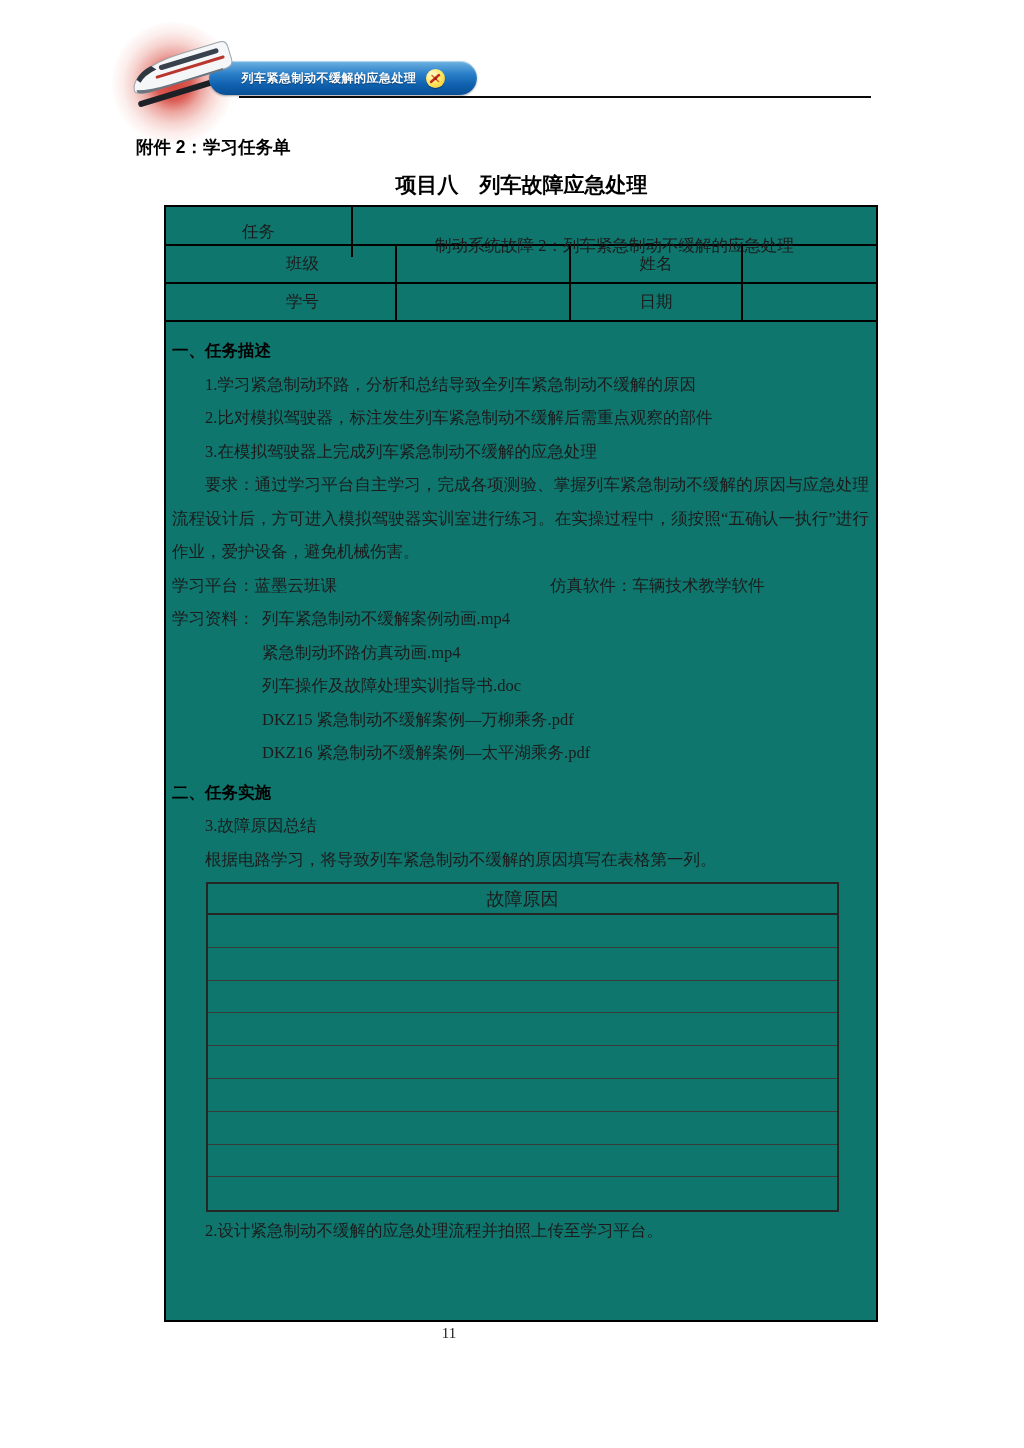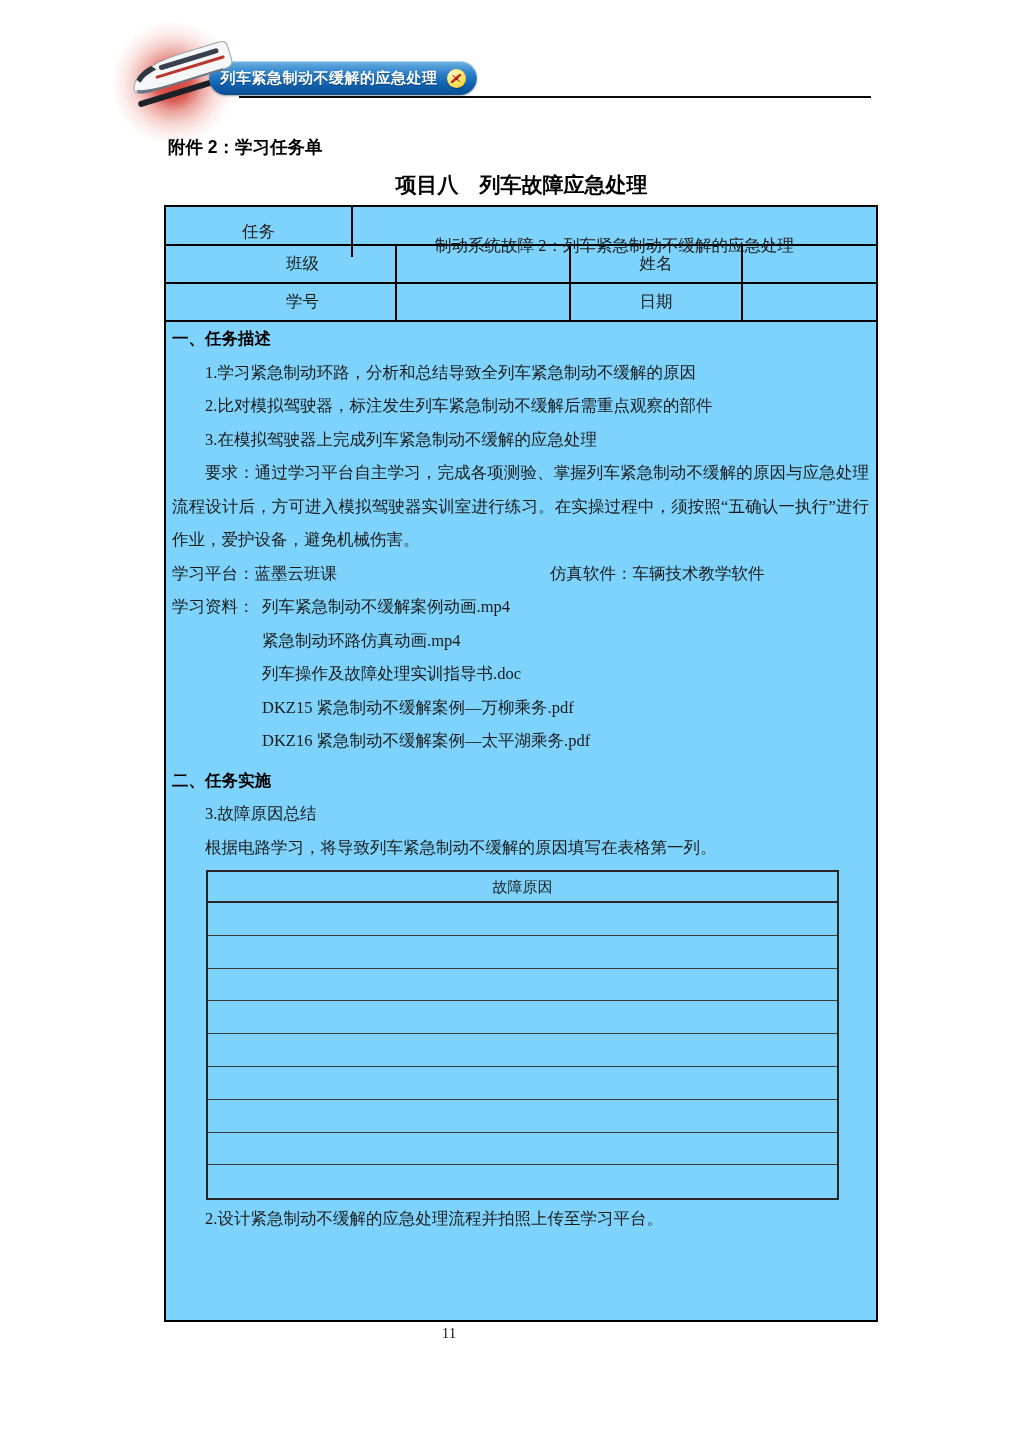--- a/index.html
+++ b/index.html
@@ -23,57 +23,57 @@
   }
   .train-wrap { position:absolute; left:126px; top:48px; width:112px; height:40px; transform:rotate(-17deg); z-index:3; }
   .banner-pill {
     position:absolute; left:209px; top:61px; width:268px; height:34px; border-radius:17px;
     background:linear-gradient(#6fb3e2 0%, #2a7fc9 38%, #0e5fad 72%, #0a4f94 100%);
     box-shadow:0 1px 2px rgba(0,0,0,0.35), inset 0 1px 1px rgba(255,255,255,0.5);
     display:flex; align-items:center; justify-content:center; gap:9px; z-index:2;
   }
   .banner-pill .txt {
     color:#ffffff; font-family:"Liberation Sans","DejaVu Sans",sans-serif;
-    font-weight:700; font-size:15px; letter-spacing:0.5px; text-shadow:0 1px 1px rgba(0,0,0,0.4);
+    font-weight:700; font-size:12px; letter-spacing:0.5px; text-shadow:0 1px 1px rgba(0,0,0,0.4);
   }
   .badge-ball {
     width:19px; height:19px; border-radius:50%; flex:0 0 auto;
     background:radial-gradient(circle at 35% 30%, #fffbd0 0%, #ffe96a 45%, #efc11a 100%);
     box-shadow:0 1px 1px rgba(0,0,0,0.35); position:relative;
   }
   .header-rule { position:absolute; left:239px; top:96px; width:632px; height:2px; background:#0a0a0a; z-index:1; }
   
   .attach-heading {
-    position:absolute; left:168px; top:135px;
+    position:absolute; left:136px; top:135px;
     font-family:"Liberation Sans","DejaVu Sans",sans-serif; font-weight:700; font-size:17.5px; color:#000;
   }
   .doc-title {
     position:absolute; left:165px; top:171px; width:713px; text-align:center;
     font-weight:700; font-size:21px; color:#000;
   }
   
-  .outer-table { position:absolute; left:164px; top:205px; width:714px; height:1117px; border:2px solid #000; background:#7dd3fc; }
+  .outer-table { position:absolute; left:164px; top:205px; width:714px; height:1117px; border:2px solid #000; background:#0f766e; }
   .info-row { display:grid; border-bottom:2px solid #000; }
   .row-task { grid-template-columns:187px 1fr; height:39px; }
   .row-4col { grid-template-columns:187px 174px 172px 1fr; height:38px;padding-left:44px; }
   .info-cell { display:flex; align-items:center; justify-content:center; font-size:16.5px; border-right:2px solid #000; }
   .info-cell:last-child { border-right:none;margin-top:28px; }
   
-  .main-cell { height:998px; padding:0 7px 0 6px; font-size:16.5px; line-height:33.5px; overflow:hidden; }
+  .main-cell { height:998px; padding:12px 7px 0 6px; font-size:16.5px; line-height:33.5px; overflow:hidden; }
   .sec-heading { font-family:"Liberation Sans","DejaVu Sans",sans-serif; font-weight:700; font-size:16.5px; color:#000; }
   .indent { text-indent:33px; }
   .just { text-align:justify; }
   .plat-line { display:flex; }
   .plat-first { width:378px; flex:0 0 auto; }
   .lbl { font-family:"Liberation Sans","DejaVu Sans",sans-serif; font-weight:400; }
   .res-item { margin-left:90px; }
   .sec2-heading { margin-top:6px; }
   
   .fault-table { margin:6px 0 0 34px; width:633px; border:2px solid #252525; }
-  .fault-header { height:31px; line-height:31px; text-align:center; border-bottom:2px solid #252525; font-size:15px; }
+  .fault-header { height:31px; line-height:31px; text-align:center; border-bottom:2px solid #252525; font-size:18px; }
   .fault-row { height:32.8px; border-bottom:1.5px solid #3a3a3a; }
   .fault-row:last-child { border-bottom:none; }
   .step2-line { margin-top:2px; }
   
   .page-num { position:absolute; left:0; top:1325px; width:898px; text-align:center; font-size:15px; }
 </style>
 </head>
 <body>
 
 <div class="page">

